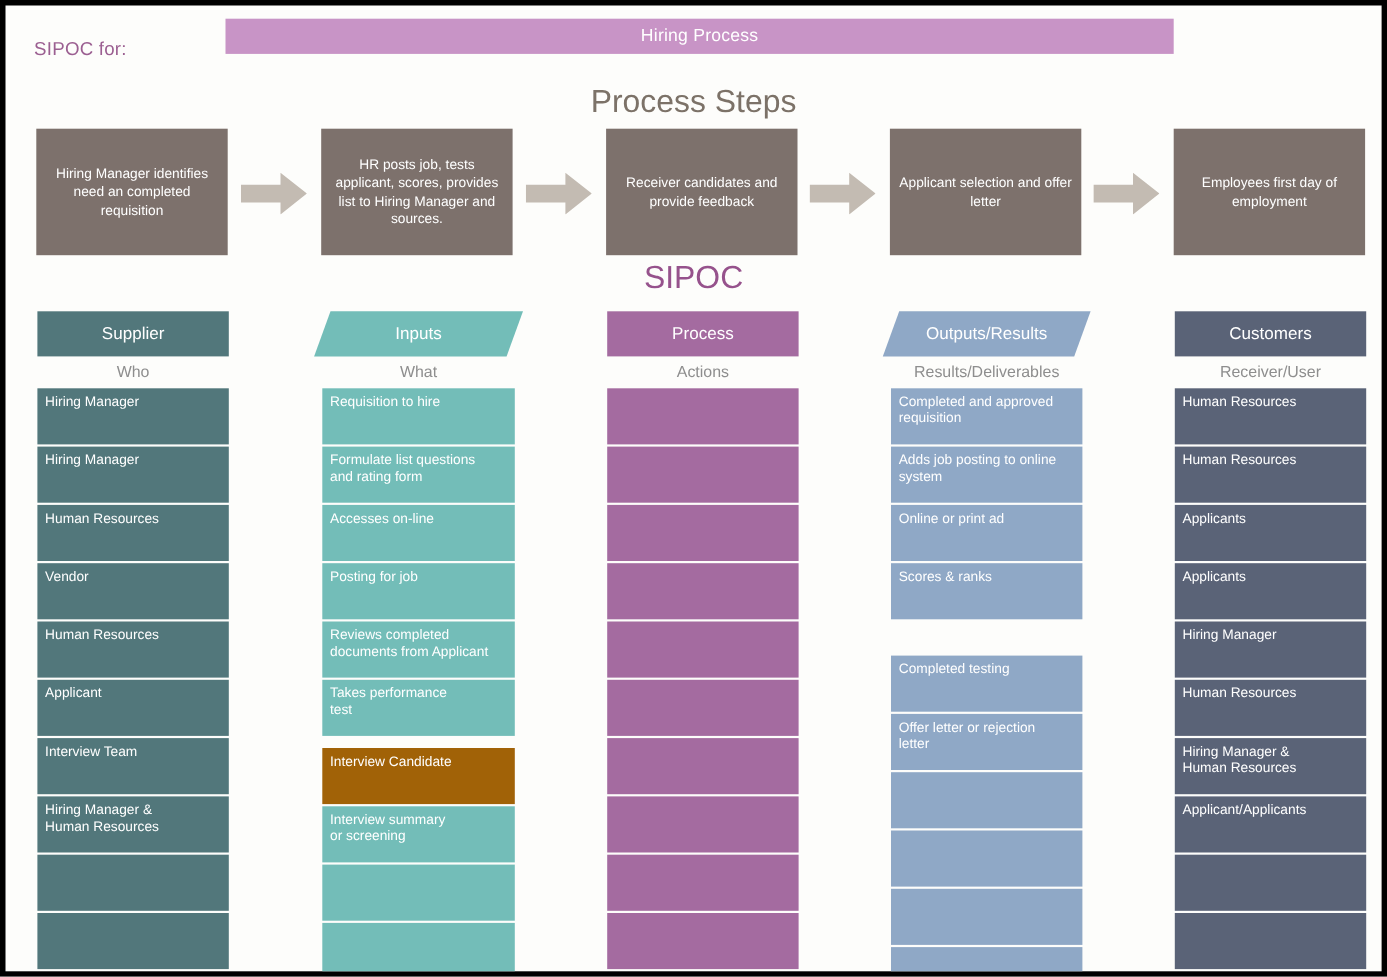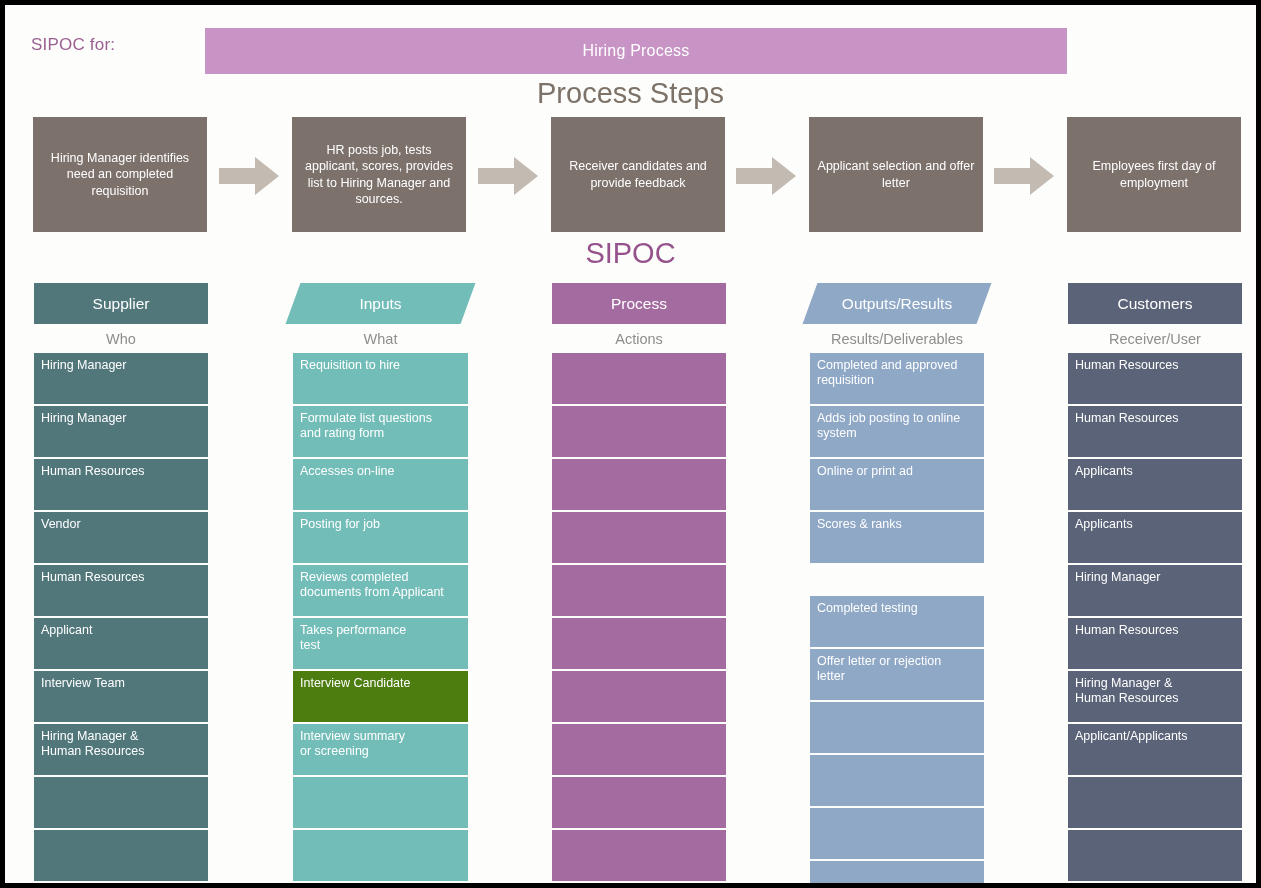--- a/index.html
+++ b/index.html
@@ -17,22 +17,22 @@
     border: 5px solid #000000;
     overflow: hidden;
   }
 
   
   .sipoc-for-label {
     position: absolute; left: 26px; top: 30px;
     font-size: 17px; color: #9b5f91; letter-spacing: .2px;
   }
   .title-bar {
-    position: absolute; left: 200px; top: 23px;
-    width: 862px; height: 46px;
+    position: absolute; left: 200px; top: 12px;
+    width: 862px; height: 32px;
     background: #c894c6;
     display: flex; align-items: center; justify-content: center;
   }
   .title-bar-text {
     color: #ffffff; font-size: 16px; letter-spacing: .2px;
   }
 
   
   .section-title {
     position: absolute; width: 100%; text-align: center;
@@ -186,21 +186,21 @@
         <div class="cells">
           <div class="cell" style="background: rgb(115, 189, 184);">Requisition to hire</div>
           <div class="cell" style="background: rgb(115, 189, 184);">Formulate list questions
 and rating form</div>
           <div class="cell" style="background: rgb(115, 189, 184);">Accesses on-line</div>
           <div class="cell" style="background: rgb(115, 189, 184);">Posting for job</div>
           <div class="cell" style="background: rgb(115, 189, 184);">Reviews completed
 documents from Applicant</div>
           <div class="cell" style="background: rgb(115, 189, 184);">Takes performance
 test</div>
-          <div class="cell" style="background: #4d7c0f;">Interview Candidate</div>
+          <div class="cell" style="background: #a16207; margin-top: 9px;">Interview Candidate</div>
           <div class="cell" style="background: rgb(115, 189, 184);">Interview summary
 or screening</div>
           <div class="cell" style="background: rgb(115, 189, 184);"></div>
           <div class="cell" style="background: rgb(115, 189, 184);"></div>
           <div class="cell" style="background: rgb(115, 189, 184);"></div>
           <div class="cell" style="background: rgb(115, 189, 184);"></div>
         </div>
       </div>
       <div class="col" style="left: 547px; width: 174px;">
         <div class="col-header" style="background: rgb(164, 107, 160);">

